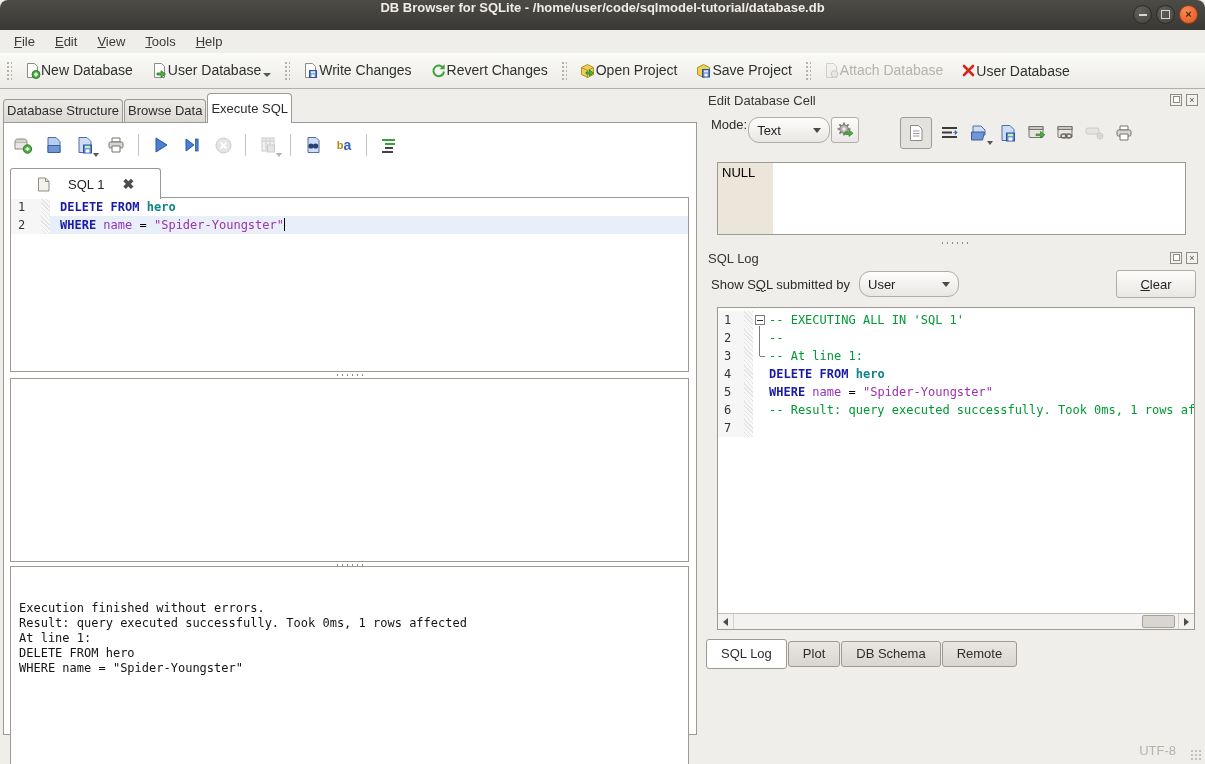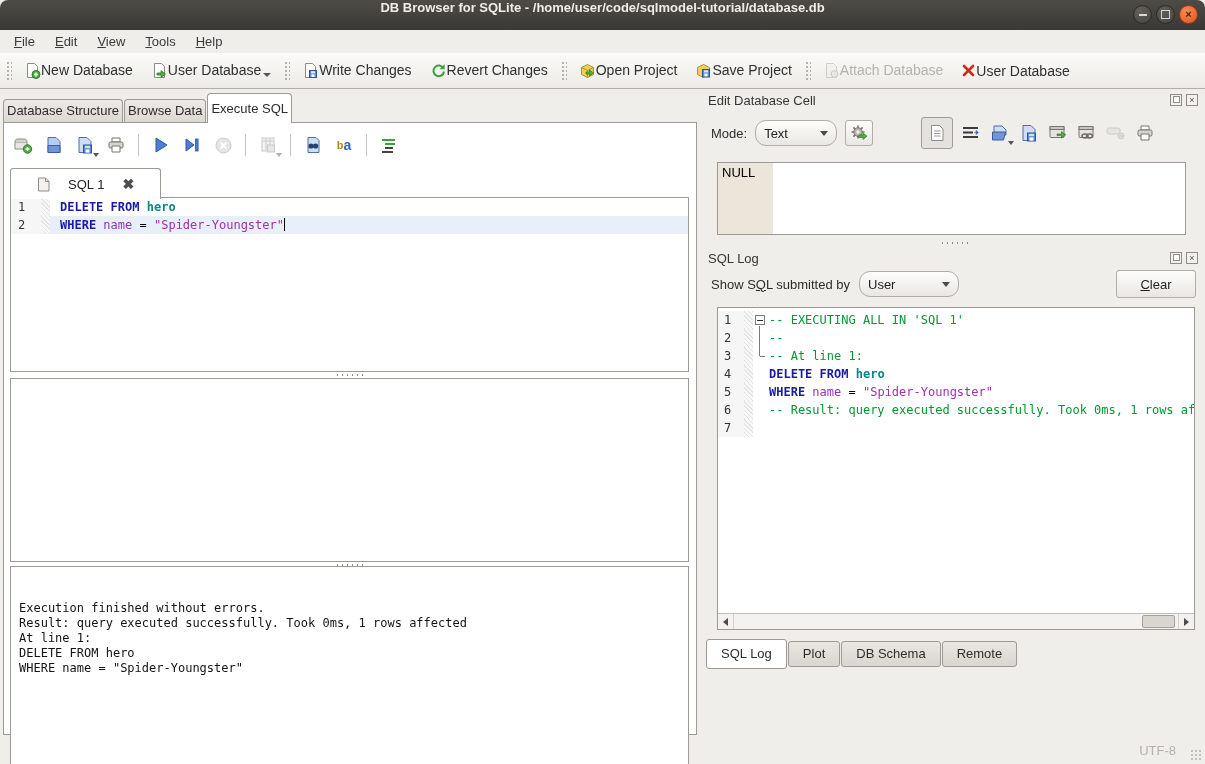--- a/index.html
+++ b/index.html
@@ -81,21 +81,21 @@
   .fold-mid::after{content:"";position:absolute;left:6px;top:0;bottom:0;width:1px;background:#7a7a7a}
   .fold-end::before{content:"";position:absolute;left:6px;top:0;height:9px;width:1px;background:#7a7a7a}
   .fold-end::after{content:"";position:absolute;left:7px;top:9px;width:5px;height:1px;background:#7a7a7a}
   
   .right-panel{position:absolute;left:705px;top:90px;width:500px;height:648px}
   .dock-header{display:flex;align-items:center;height:20px;font-size:13px;color:#363636;padding:0 3px}
   .dock-icons{margin-left:auto;display:flex;gap:4px;margin-right:4px}
   .dock-ic{width:12px;height:12px;border:1px solid #8f8c86;background:#f3f1ee;box-sizing:border-box;position:relative;
     display:flex;align-items:center;justify-content:center;font-size:9px;color:#55524c;line-height:1}
   .dock-ic .inner-sq{width:5px;height:5px;border:1px solid #8f8c86;position:absolute;right:1px;top:1px;background:#fff}
-  .mode-row{display:flex;align-items:center;gap:8px;height:32px;margin-top:7px;padding-left:6px;font-size:13px;color:#2c2c2c}
+  .mode-row{display:flex;gap:1px;height:32px;margin-top:7px;padding-left:6px;font-size:13px;color:#2c2c2c}
   .combo{display:flex;align-items:center;background:linear-gradient(#fdfdfc,#e9e7e3);border:1px solid #b1ada7;border-radius:11px;
     height:26px;padding:0 8px;font-size:13px;color:#222;box-sizing:border-box}
   .combo .cbx-caret{margin-left:auto;width:0;height:0;border-left:4px solid transparent;border-right:4px solid transparent;border-top:5px solid #4a4a4a}
   .combo.mode{width:82px}
   .combo.user{width:100px}
   .chrome-btn{display:flex;align-items:center;justify-content:center;background:linear-gradient(#fdfdfc,#e9e7e3);
     border:1px solid #b1ada7;border-radius:3px;box-sizing:border-box}
   .gear-btn{width:28px;height:26px}
   .cell-icons{display:flex;align-items:center;gap:7px;margin-left:40px}
   .cell-icons .pressed{width:30px;height:30px;background:#e4e2de;border:1px solid #a09d97;border-radius:3px}

